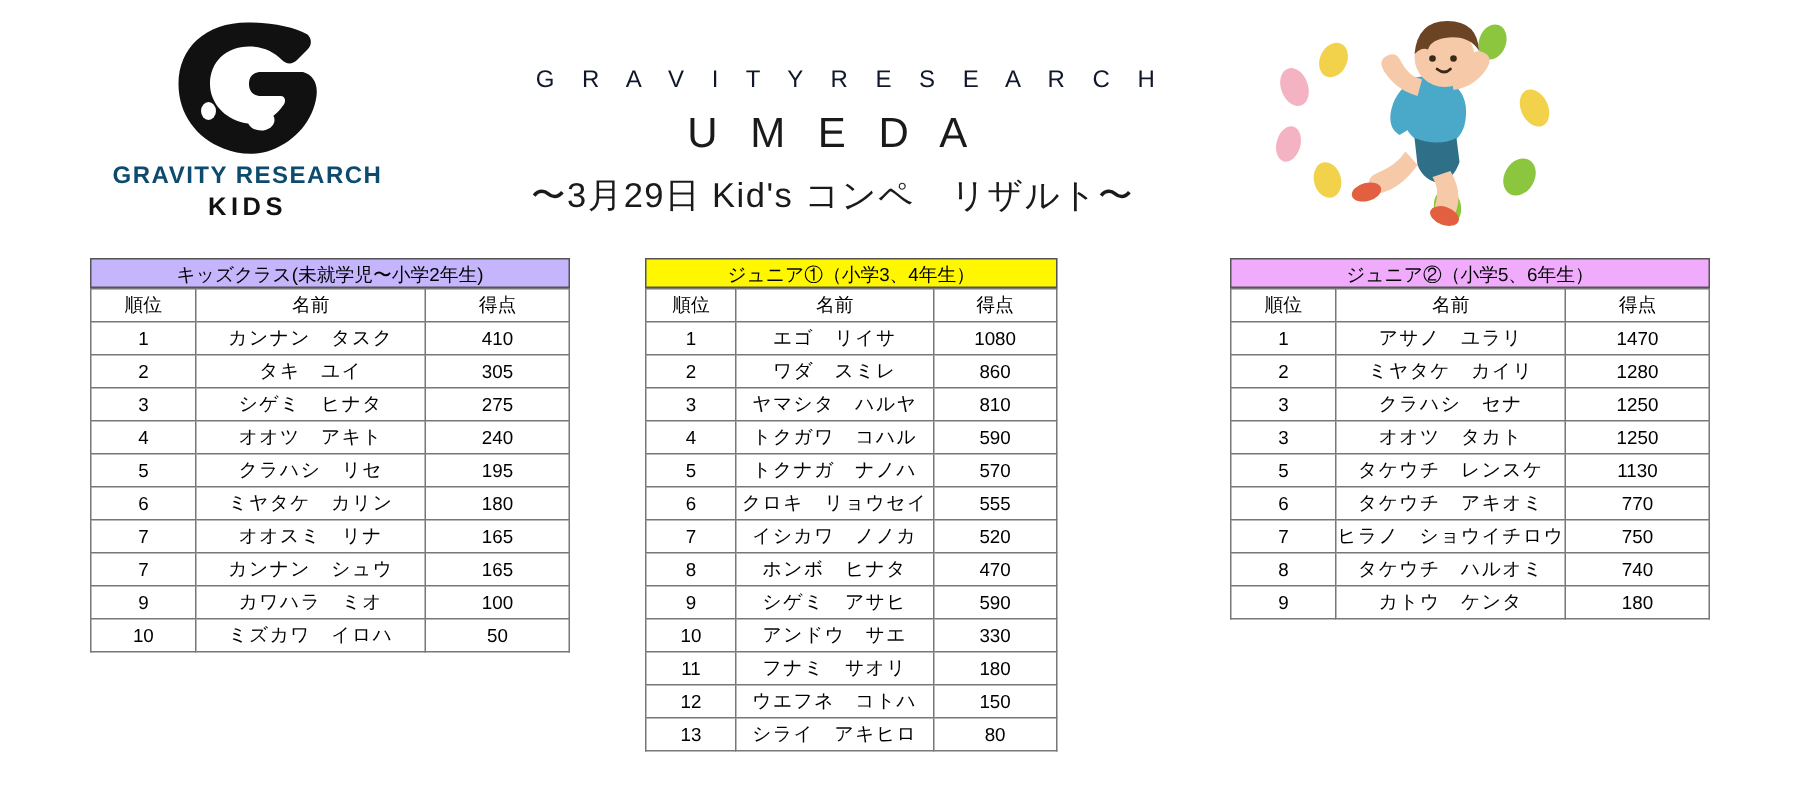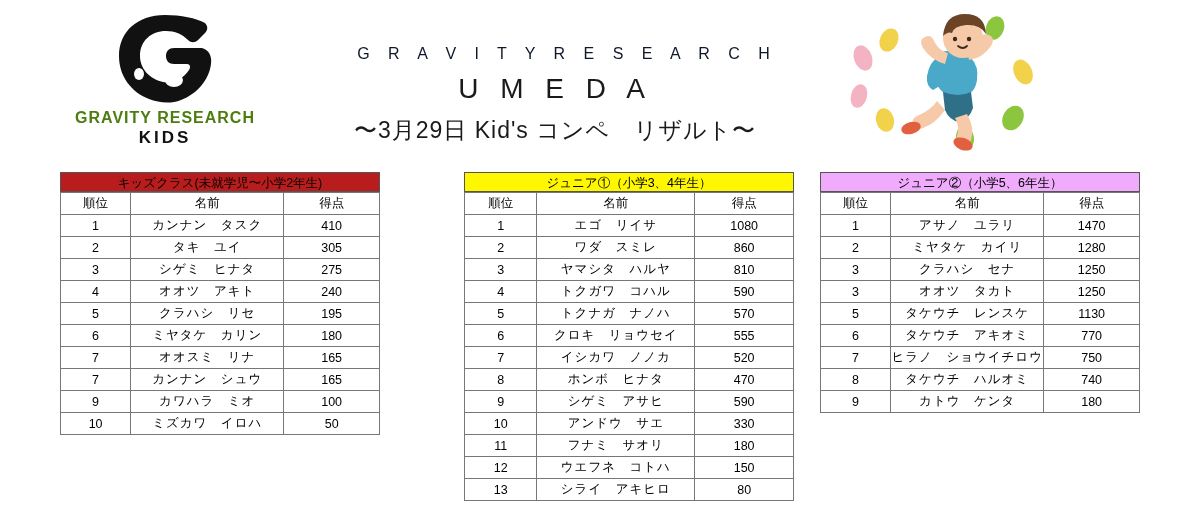--- a/index.html
+++ b/index.html
@@ -35,21 +35,21 @@
   .logo-mark {
     width: 105px;
     height: 95px;
     margin: 0 auto;
     position: relative;
   }
   .logo-text {
     font-size: 16px;
     font-weight: bold;
     letter-spacing: 1px;
-    color: #4d7c0f;
+    color: #0c4a6e;
     margin-top: 2px;
   }
   .logo-kids {
     font-size: 17px;
     font-weight: bold;
     letter-spacing: 3px;
     color: #111;
     margin-top: 1px;
   }
 
@@ -120,21 +120,21 @@
   }
   .col-rank { width: 22%; }
   .col-name { width: 48%; }
   .col-score { width: 30%; margin-top: 40px; }
   .name-cell {
     letter-spacing: 1px;
   }
 
   
   #block-0 { left: 60px;  top: 172px; width: 320px; }
-  #block-1 { left: 464px; top: 172px; width: 330px; }
+  #block-1 { left: 430px; top: 172px; width: 275px; }
   #block-2 { left: 820px; top: 172px; width: 320px; }
 </style>
 </head>
 <body>
 
 <div class="header">
 
   <div class="logo">
     <div class="logo-mark">
       <svg width="105" height="95" viewBox="0 0 105 95" xmlns="http://www.w3.org/2000/svg">
@@ -183,21 +183,21 @@
       <circle cx="118" cy="28" r="20" fill="#f6c9a8"></circle>
       <path d="M98 26 q2 -22 22 -22 q20 0 21 20 q-6 -10 -20 -9 q-12 1 -14 8 q-4 -2 -9 3 z" fill="#6b4426"></path>
       <circle cx="110" cy="29" r="2.2" fill="#3a2a1a"></circle>
       <circle cx="124" cy="29" r="2.2" fill="#3a2a1a"></circle>
       <path d="M113 36 q5 4 9 0" stroke="#3a2a1a" stroke-width="1.8" fill="none" stroke-linecap="round"></path>
     </svg>
   </div>
 </div>
 
 <div class="table-block" id="block-0">
-  <div class="cat-header" style="background: #b91c1c;">キッズクラス(未就学児〜小学2年生)</div>
+  <div class="cat-header" style="background: #c4b5fd;">キッズクラス(未就学児〜小学2年生)</div>
   <table class="result">
     <thead>
       <tr>
         <th class="col-rank">順位</th>
         <th class="col-name">名前</th>
         <th class="col-score">得点</th>
       </tr>
     </thead>
     <tbody>
         <tr>

